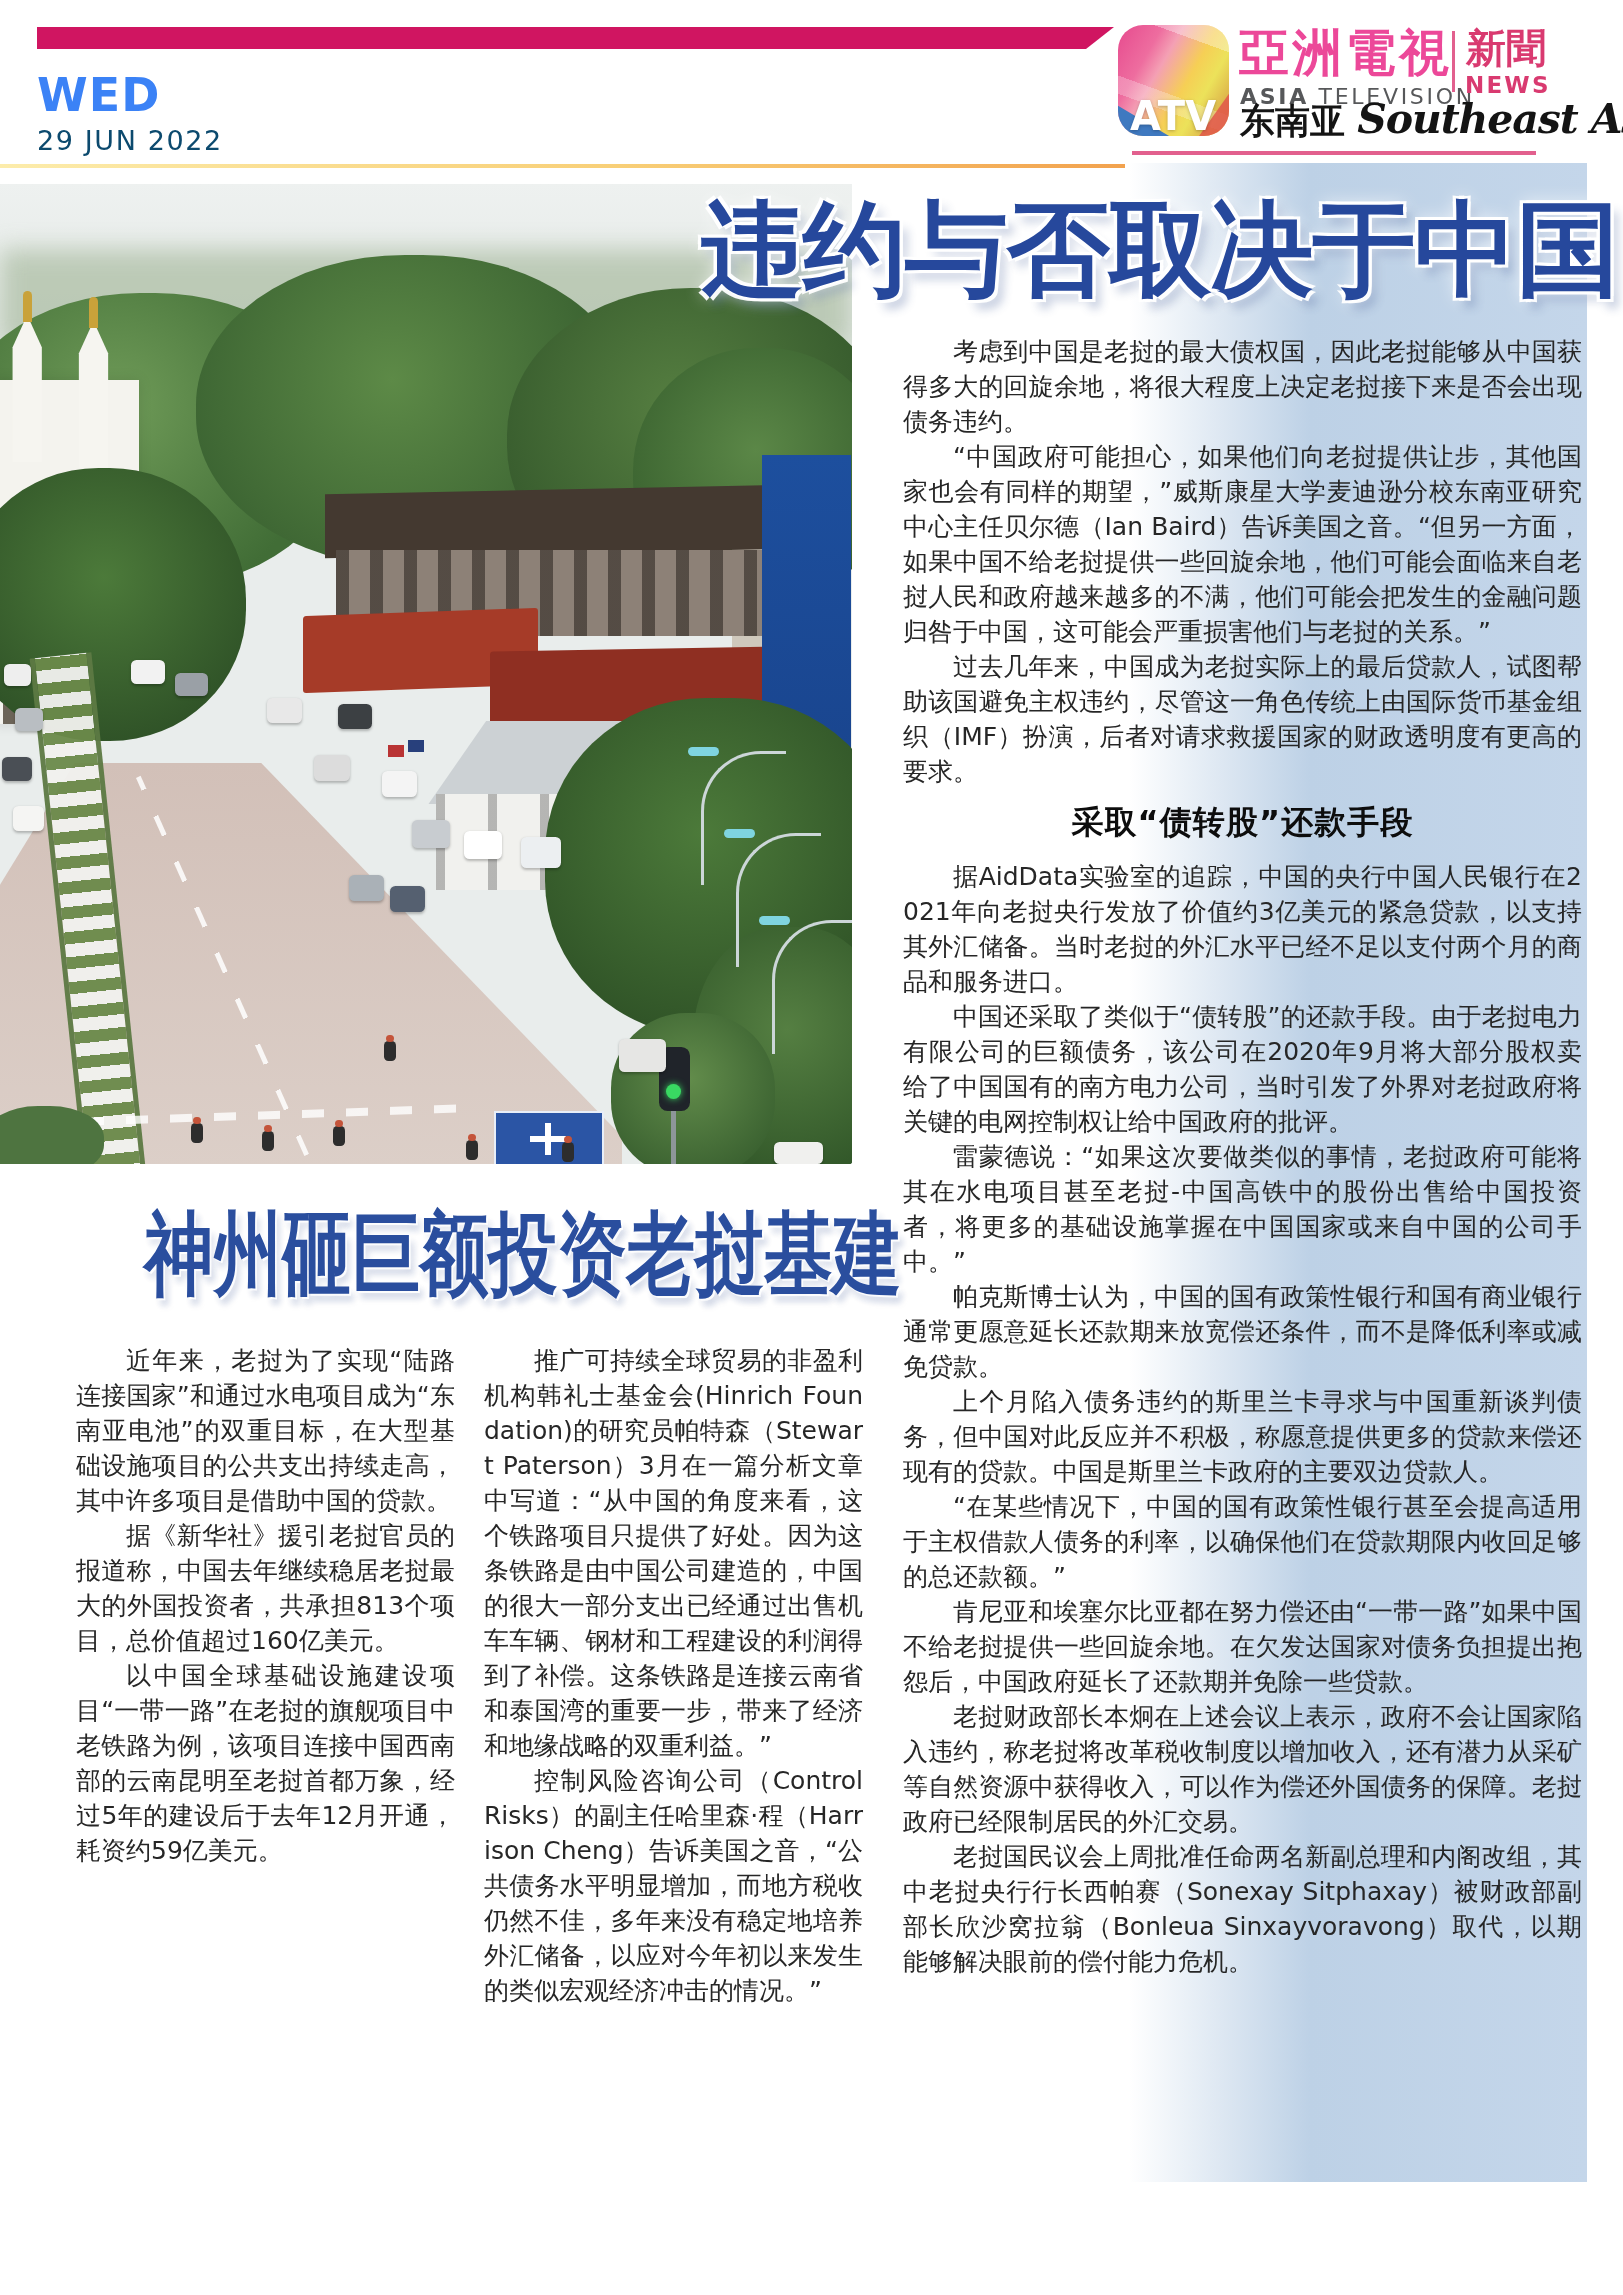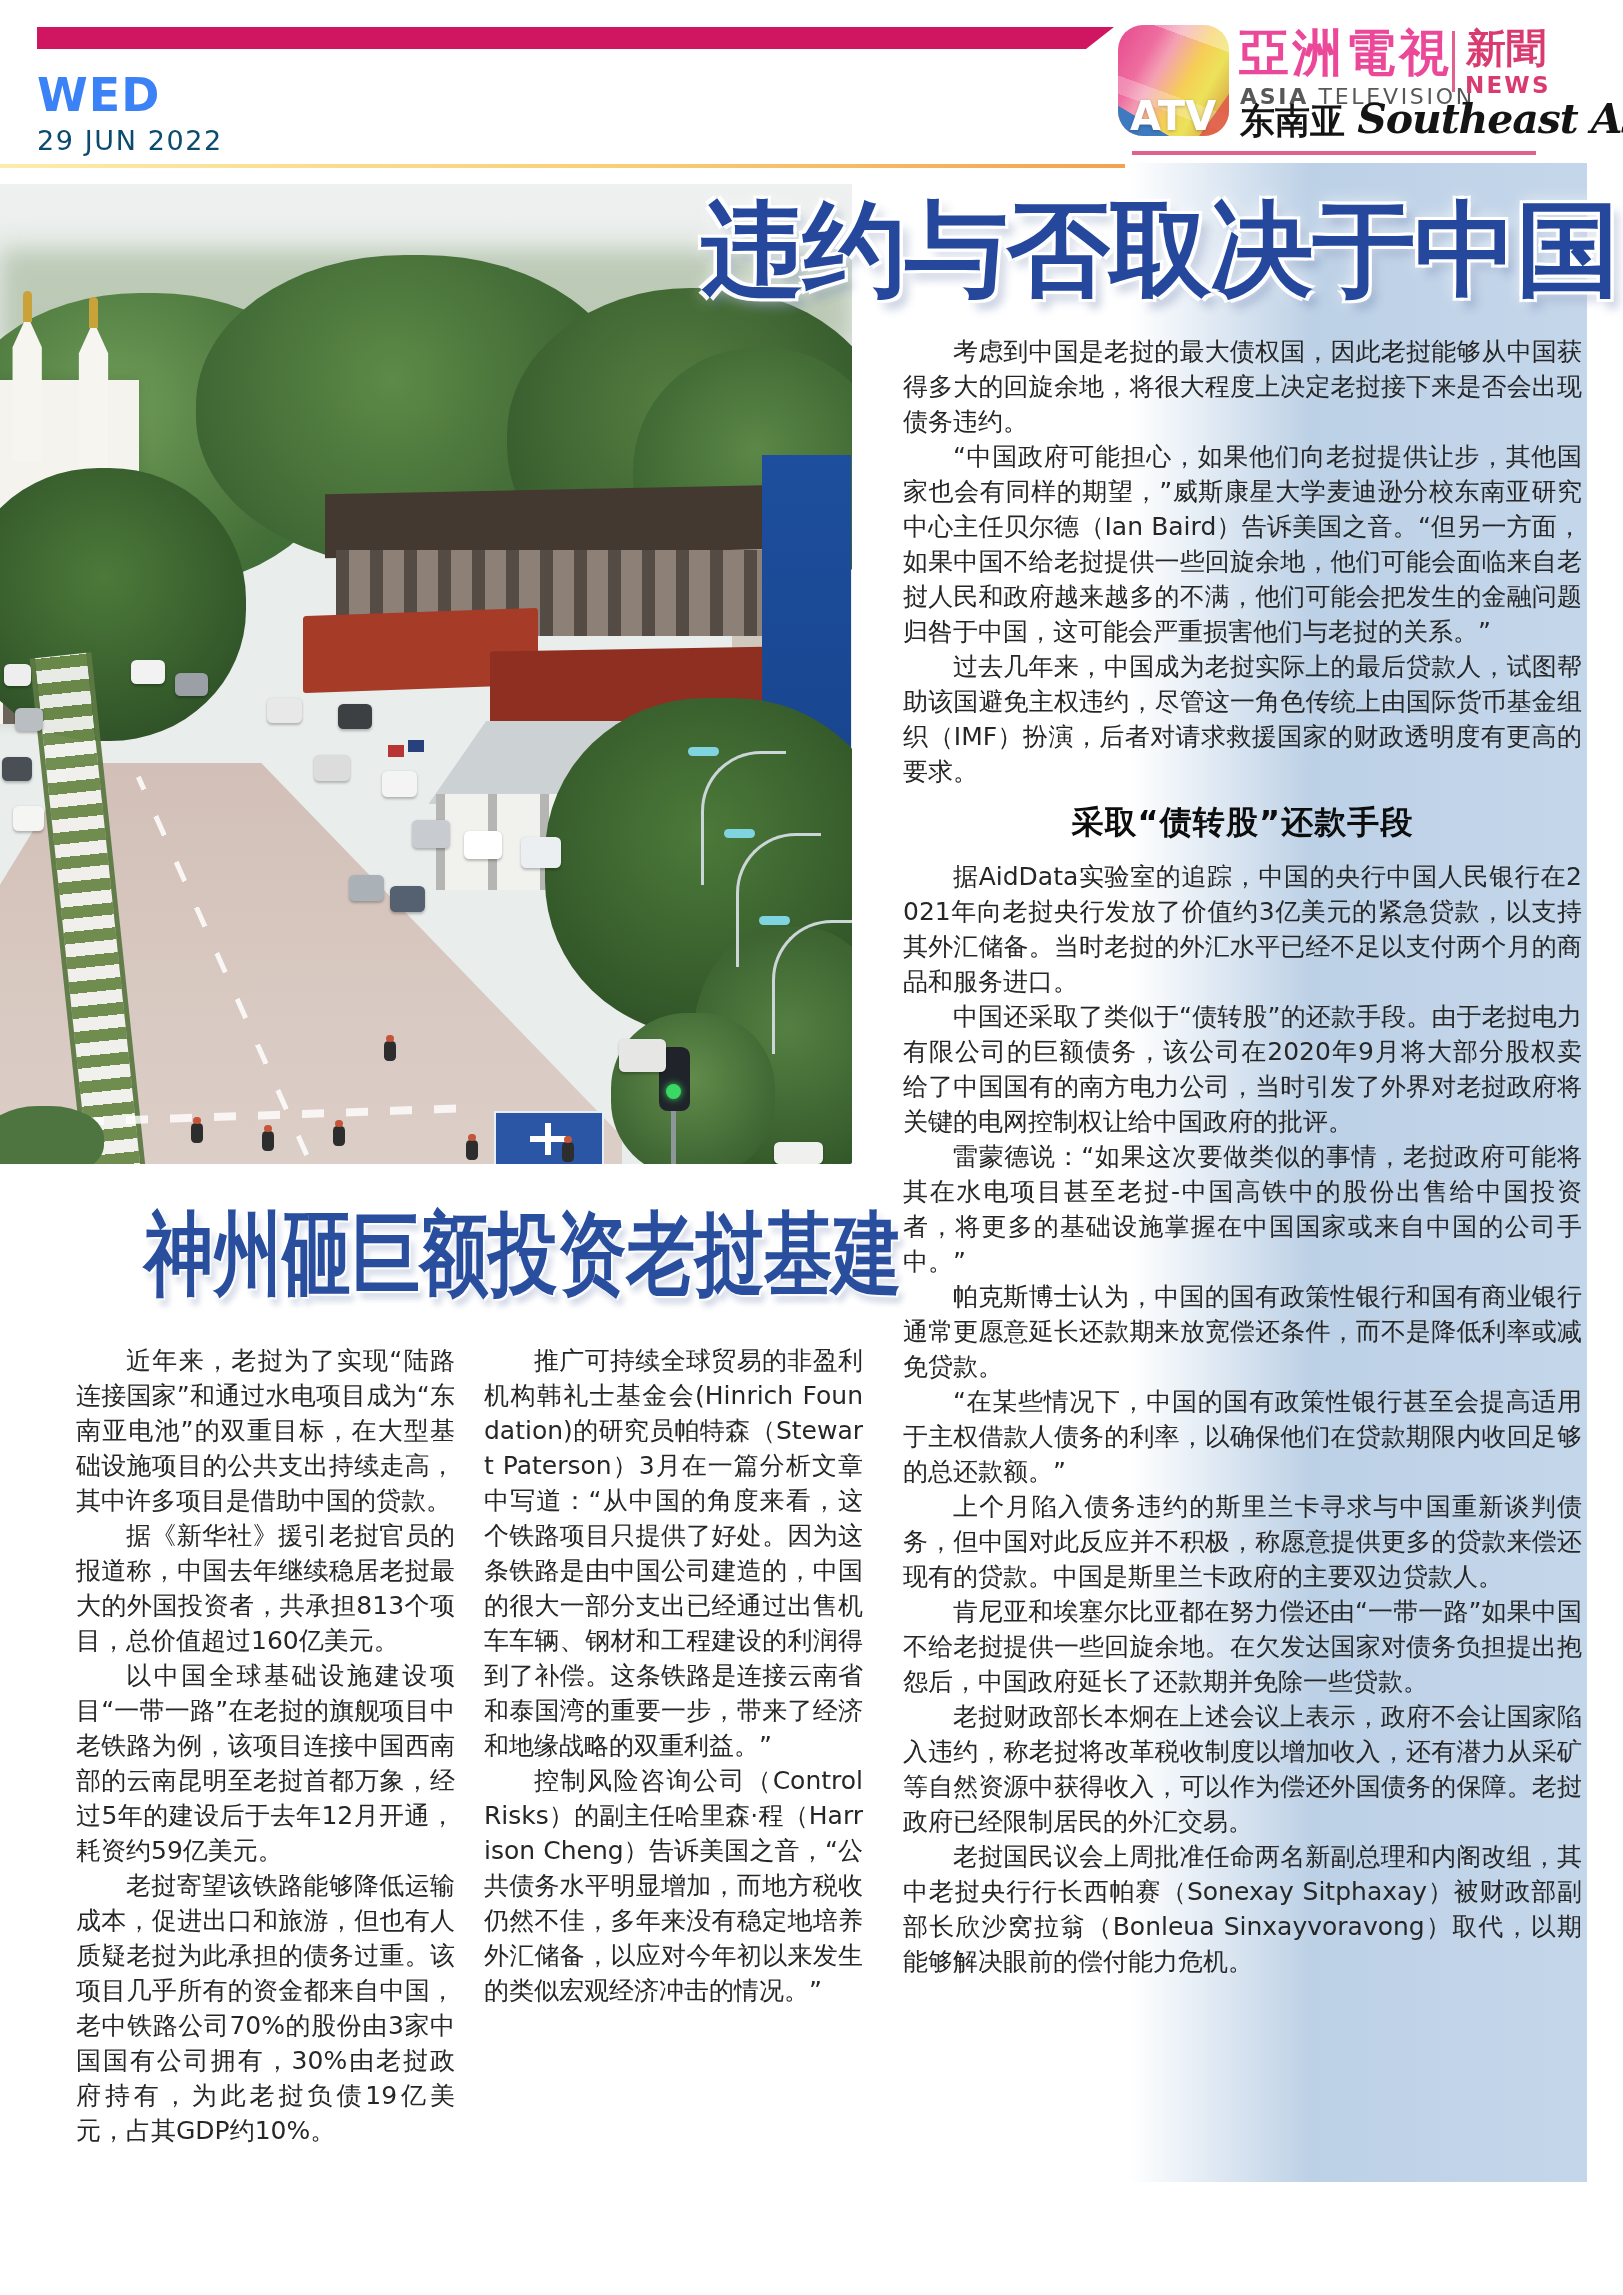--- a/index.html
+++ b/index.html
@@ -242,31 +242,30 @@
       <p class="para">考虑到中国是老挝的最大债权国，因此老挝能够从中国获得多大的回旋余地，将很大程度上决定老挝接下来是否会出现债务违约。</p>
       <p class="para">“中国政府可能担心，如果他们向老挝提供让步，其他国家也会有同样的期望，”威斯康星大学麦迪逊分校东南亚研究中心主任贝尔德（Ian Baird）告诉美国之音。“但另一方面，如果中国不给老挝提供一些回旋余地，他们可能会面临来自老挝人民和政府越来越多的不满，他们可能会把发生的金融问题归咎于中国，这可能会严重损害他们与老挝的关系。”</p>
       <p class="para">过去几年来，中国成为老挝实际上的最后贷款人，试图帮助该国避免主权违约，尽管这一角色传统上由国际货币基金组织（IMF）扮演，后者对请求救援国家的财政透明度有更高的要求。</p>
     </div>
   <h3 class="subhead">采取“债转股”还款手段</h3>
   <div>
       <p class="para">据AidData实验室的追踪，中国的央行中国人民银行在2021年向老挝央行发放了价值约3亿美元的紧急贷款，以支持其外汇储备。当时老挝的外汇水平已经不足以支付两个月的商品和服务进口。</p>
       <p class="para">中国还采取了类似于“债转股”的还款手段。由于老挝电力有限公司的巨额债务，该公司在2020年9月将大部分股权卖给了中国国有的南方电力公司，当时引发了外界对老挝政府将关键的电网控制权让给中国政府的批评。</p>
       <p class="para">雷蒙德说：“如果这次要做类似的事情，老挝政府可能将其在水电项目甚至老挝-中国高铁中的股份出售给中国投资者，将更多的基础设施掌握在中国国家或来自中国的公司手中。”</p>
       <p class="para">帕克斯博士认为，中国的国有政策性银行和国有商业银行通常更愿意延长还款期来放宽偿还条件，而不是降低利率或减免贷款。</p>
+      <p class="para">上个月陷入债务违约的斯里兰卡寻求与中国重新谈判债务，但中国对此反应并不积极，称愿意提供更多的贷款来偿还现有的贷款。中国是斯里兰卡政府的主要双边贷款人。</p>
       <p class="para">“在某些情况下，中国的国有政策性银行甚至会提高适用于主权借款人债务的利率，以确保他们在贷款期限内收回足够的总还款额。”</p>
-      <p class="para">上个月陷入债务违约的斯里兰卡寻求与中国重新谈判债务，但中国对此反应并不积极，称愿意提供更多的贷款来偿还现有的贷款。中国是斯里兰卡政府的主要双边贷款人。</p>
       <p class="para">肯尼亚和埃塞尔比亚都在努力偿还由“一带一路”如果中国不给老挝提供一些回旋余地。在欠发达国家对债务负担提出抱怨后，中国政府延长了还款期并免除一些贷款。</p>
       <p class="para">老挝财政部长本炯在上述会议上表示，政府不会让国家陷入违约，称老挝将改革税收制度以增加收入，还有潜力从采矿等自然资源中获得收入，可以作为偿还外国债务的保障。老挝政府已经限制居民的外汇交易。</p>
       <p class="para">老挝国民议会上周批准任命两名新副总理和内阁改组，其中老挝央行行长西帕赛（Sonexay Sitphaxay）被财政部副部长欣沙窝拉翁（Bonleua Sinxayvoravong）取代，以期能够解决眼前的偿付能力危机。</p>
     </div>
 </div>
 
 <div class="abs col col1">
     <p class="para">近年来，老挝为了实现“陆路连接国家”和通过水电项目成为“东南亚电池”的双重目标，在大型基础设施项目的公共支出持续走高，其中许多项目是借助中国的贷款。</p>
     <p class="para">据《新华社》援引老挝官员的报道称，中国去年继续稳居老挝最大的外国投资者，共承担813个项目，总价值超过160亿美元。</p>
     <p class="para">以中国全球基础设施建设项目“一带一路”在老挝的旗舰项目中老铁路为例，该项目连接中国西南部的云南昆明至老挝首都万象，经过5年的建设后于去年12月开通，耗资约59亿美元。</p>
-    <p class="para">老挝寄望该铁路能够降低运输成本，促进出口和旅游，但也有人质疑老挝为此承担的债务过重。该项目几乎所有的资金都来自中国，老中铁路公司70%的股份由3家中国国有公司拥有，30%由老挝政府持有，为此老挝负债19亿美元，占其GDP约10%。</p>
   </div>
 <div class="abs col col2">
     <p class="para">推广可持续全球贸易的非盈利机构韩礼士基金会(Hinrich Foundation)的研究员帕特森（Stewart Paterson）3月在一篇分析文章中写道：“从中国的角度来看，这个铁路项目只提供了好处。因为这条铁路是由中国公司建造的，中国的很大一部分支出已经通过出售机车车辆、钢材和工程建设的利润得到了补偿。这条铁路是连接云南省和泰国湾的重要一步，带来了经济和地缘战略的双重利益。”</p>
     <p class="para">控制风险咨询公司（Control Risks）的副主任哈里森·程（Harrison Cheng）告诉美国之音，“公共债务水平明显增加，而地方税收仍然不佳，多年来没有稳定地培养外汇储备，以应对今年初以来发生的类似宏观经济冲击的情况。”</p>
   </div>
 
 
 </body></html>

